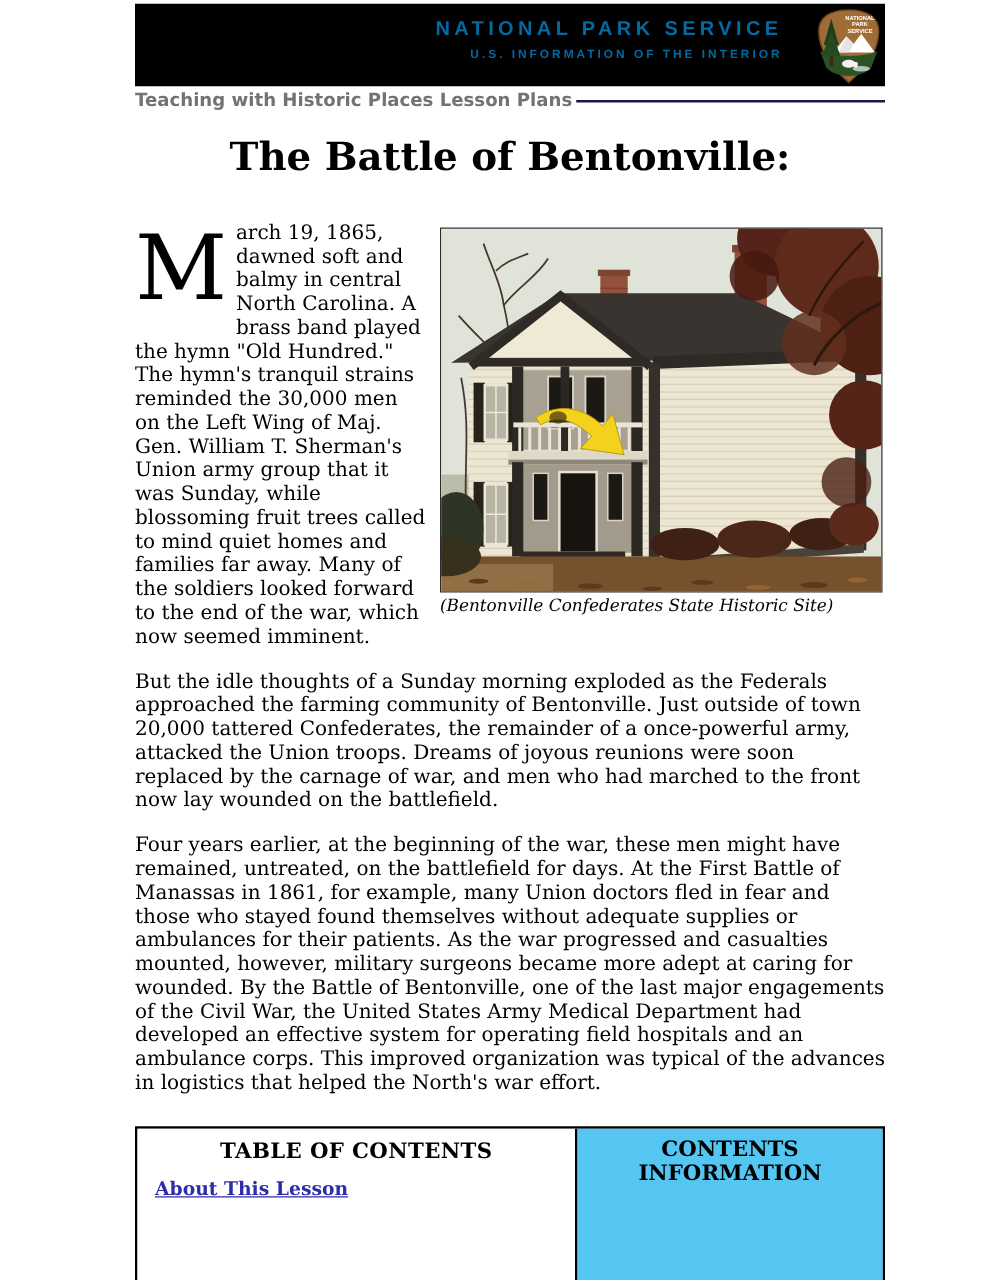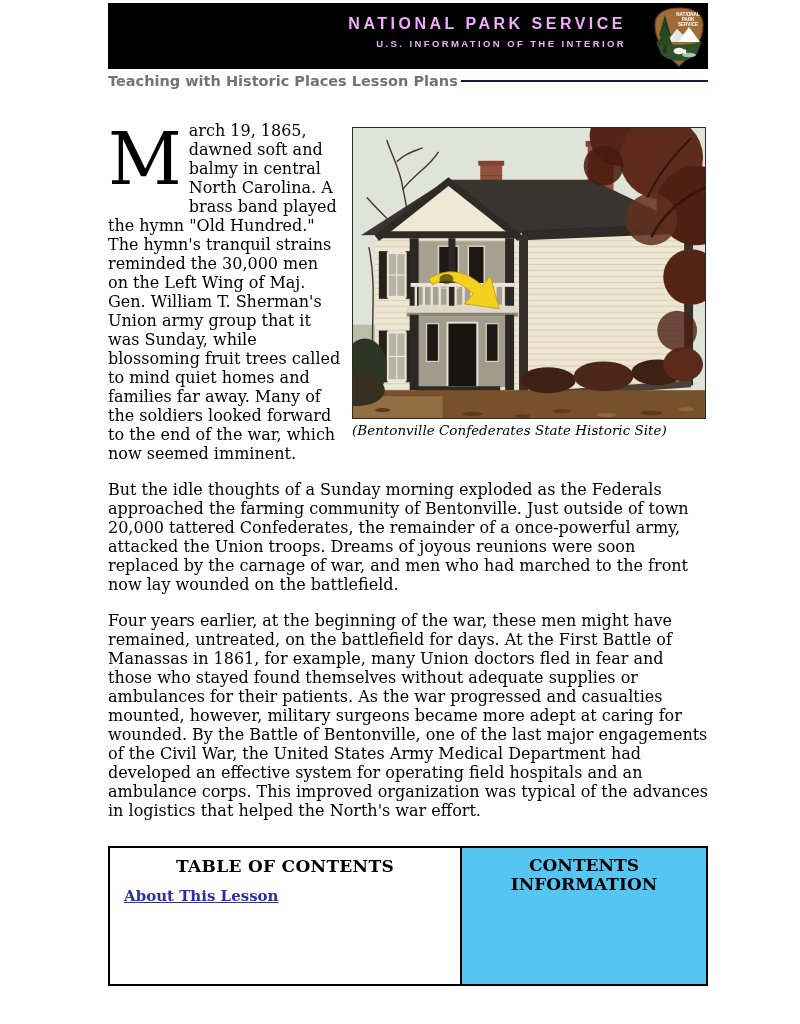--- a/index.html
+++ b/index.html
@@ -9,21 +9,21 @@
     background:#fff; font-family:"DejaVu Serif","Liberation Serif",serif; color:#000;
   }
   .content { margin-left:108px; width:600px; }
 
   
   .banner {
     margin-top:3px; height:66px; background:#000; position:relative;
     font-family:"Liberation Sans","DejaVu Sans",sans-serif;
   }
   .banner-text {
-    position:absolute; top:12px; right:82px; text-align:right; color:#f0abfc;
+    position:absolute; top:12px; right:82px; text-align:right; color:#0369a1;
   }
   .banner-agency {
     font-size:16px; font-weight:bold; letter-spacing:3.5px; white-space:nowrap;
   }
   .banner-dept {
     font-size:9.5px; font-weight:bold; letter-spacing:2.4px; margin-top:5px; white-space:nowrap;
   }
   .arrowhead { position:absolute; top:3px; right:1px; width:56px; height:62px; }
 
   
@@ -96,20 +96,21 @@
         <text x="37" y="20" font-size="4.6" font-weight="bold" fill="#ffffff" text-anchor="middle" font-family="Liberation Sans, sans-serif">SERVICE</text>
       </svg>
     </div>
 
     <div class="tagline-row">
       <span class="tagline">Teaching with Historic Places Lesson Plans</span>
       <span class="tagline-rule"></span>
     </div>
 
     <h1 class="title" style="margin-bottom:0;">
+      <div>The Battle of Bentonville:</div>
     </h1>
 
     <div class="article">
 
       <div class="figure">
         <svg class="photo" viewBox="0 0 354 292" preserveAspectRatio="none">
           <defs>
             <pattern id="siding" width="6" height="6" patternUnits="userSpaceOnUse">
               <rect width="6" height="6" fill="#ede6d3"></rect>
               <line x1="0" y1="5.5" x2="6" y2="5.5" stroke="#d7ceb7" stroke-width="1"></line>

